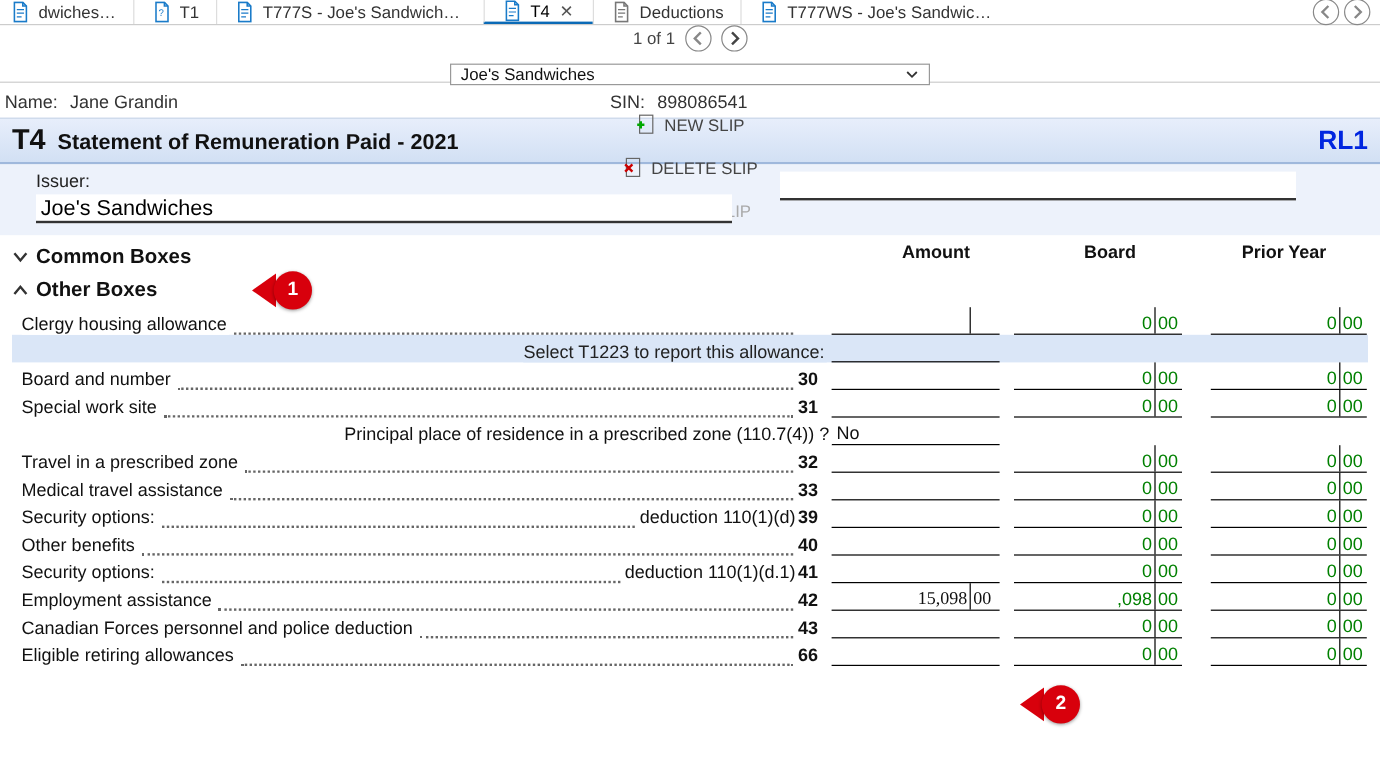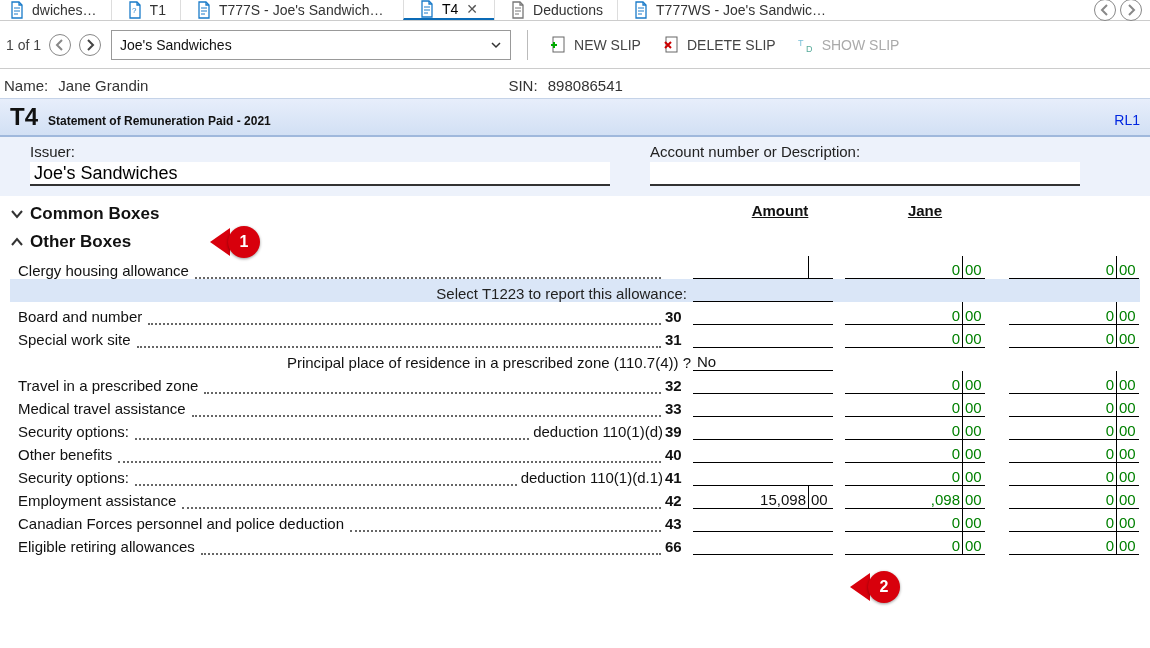--- a/index.html
+++ b/index.html
@@ -11,40 +11,40 @@
   .tab { display:flex; align-items:center; gap:6px; padding:0 14px; border-left:1px solid #ddd; color:#333; cursor:pointer; height:100%; position:relative; }
   .tab:first-child { border-left:none; padding-left:8px;}
   .tab.active { border-bottom:2px solid #0a6ab6; color:#000; font-weight:400; }
   .tab .label { white-space:nowrap; max-width:170px; overflow:hidden; text-overflow:ellipsis; }
   .close-x { font-size:14px; color:#555; padding:0 2px; }
   .nav-circles { display:flex; align-items:center; gap:4px; margin-left:auto; padding:0 8px; }
   .circ-btn { width:22px; height:22px; border:1.5px solid #888; border-radius:50%; display:flex; align-items:center; justify-content:center; background:#fff; cursor:pointer; }
   .circ-btn svg { width:12px; height:12px; }
 
   
-  .toolbar { display:flex; align-items:center; height:48px; border-bottom:1px solid #ccc; padding:0 6px; gap:10px; }
+  .toolbar { display:flex; align-items:center; height:48px; border-bottom:1px solid #ccc; padding:0 6px; gap:10px;flex-direction:column; }
   .pager { display:flex; align-items:center; gap:8px;}
   .pager-text { color:#444; }
   .dropdown { display:flex; align-items:center; justify-content:space-between; border:1px solid #999; height:30px; width:400px; padding:0 8px; cursor:pointer; background:#fff;}
   .vsep { width:1px; height:30px; background:#bbb; margin:0 6px;}
   .slip-btn { display:flex; align-items:center; gap:6px; padding:4px 6px; color:#444; cursor:pointer; }
   .slip-btn.disabled { color:#aaa; cursor:default;}
   .slip-btn .ico { width:18px; height:18px; }
 
   
   .client-hdr { display:flex; gap:60px; padding:8px 10px 4px 4px; font-size:15px; color:#333;}
   .client-hdr .lab { color:#333; }
   .client-hdr .val { margin-left:6px; }
 
   
   .title-bar { background:linear-gradient(#e7eefb,#d2e0f4); border-top:1px solid #c5d3e8; border-bottom:2px solid #9fb8dc; padding:4px 10px; display:flex; align-items:baseline; justify-content:space-between;}
   .title-bar .left { display:flex; align-items:baseline; gap:10px;}
   .t4 { font-weight:bold; font-size:24px;}
-  .subtitle { font-weight:bold; font-size:12px;}
-  .rl1 { font-weight:normal; color:#0026e0; font-size:14px;}
+  .subtitle { font-weight:bold; font-size:18px;}
+  .rl1 { font-weight:bold; color:#0026e0; font-size:22px;}
 
   
   .form-area { background:#edf2fb; padding:6px 10px 10px 10px; }
   .issuer-row { display:flex; gap:40px; }
   .field-col { display:flex; flex-direction:column; }
   .field-col.wide { width:580px;}
   .field-col.wide2 { width:430px;}
   .field-label { font-size:15px; color:#222; margin-bottom:2px;}
   .field-input { border:none; border-bottom:2px solid #333; background:#fff; height:24px; font-size:18px; padding:0 4px; width:100%; }
   .field-input.empty { background:#fff; }
@@ -61,21 +61,21 @@
   .col-headers .c-amount { width:140px; text-align:center;}
   .col-headers .c-total { width:150px; text-align:center;}
   .col-headers .c-prior { width:140px; text-align:center;}
 
   
   .rows { }
   .row { display:flex; align-items:stretch; height:23px; font-size:15px;}
   .row .desc { width:655px; display:flex; align-items:flex-end; position:relative; padding-left:8px; white-space:nowrap;}
   .row .desc .dots { flex:1; margin:0 4px; }
   .row .boxnum { width:28px; font-weight:bold; text-align:left; display:flex; align-items:flex-end;}
-  .row .amount { width:140px; border-bottom:1.5px solid #000; display:flex; align-items:flex-end; justify-content:flex-end; padding-right:2px;}
+  .row .amount { width:140px; border-bottom:1.5px solid #000; display:flex; align-items:flex-end; justify-content:flex-end; padding-right:2px;font-family:Liberation Serif, serif;}
   .row .amount .split { display:flex; width:100%; height:100%;}
   .row .amount .s1 { flex:1; text-align:right; padding-right:2px; border-right:1px solid #000; display:flex; align-items:flex-end; justify-content:flex-end;}
   .row .amount .s2 { width:22px; text-align:left; padding-left:2px; display:flex; align-items:flex-end;}
   .row .gap1 { width:12px; }
   .row .total { width:140px; border-bottom:1.5px solid #000; display:flex;}
   .row .total .t1 { flex:1; text-align:right; padding-right:2px; border-right:1px solid #000; color:#008000; display:flex; align-items:flex-end; justify-content:flex-end;}
   .row .total .t2 { width:22px; text-align:left; padding-left:2px; color:#008000; display:flex; align-items:flex-end;}
   .row .gap2 { width:24px;}
   .row .prior { width:130px; border-bottom:1.5px solid #000; display:flex;}
   .row .prior .p1 { flex:1; text-align:right; padding-right:2px; border-right:1px solid #000; color:#008000; display:flex; align-items:flex-end; justify-content:flex-end;}
@@ -223,37 +223,37 @@
   <span class="rl1">RL1</span>
 </div>
 
 <div class="form-area">
   <div class="issuer-row">
     <div class="field-col wide" style="position:relative;margin-left:20px;">
       <span class="field-label">Issuer:</span>
       <input class="field-input" value="Joe's Sandwiches" style="">
     </div>
     <div class="field-col wide2">
-      <span class="field-label">Account number or Description:</span>
       <input class="field-input empty" value="" style="">
     </div>
   </div>
 </div>
 
 <div class="section-area">
   <div style="display:flex;">
     <div class="section" style="flex:0 0 700px;">
       <svg class="chev" viewBox="0 0 14 14">
           <path d="M2 4 L7 10 L12 4" fill="none" stroke="#333" stroke-width="2"></path>
         </svg>
       <span>Common Boxes</span>
     </div>
-    <div class="col-headers" style="flex:1;text-decoration:underline;">
+    <div class="col-headers" style="flex:1;">
       <div class="c-amount">Amount</div>
-      <div class="c-total">Jane</div>
+      <div class="c-total">Board</div>
+      <div class="c-prior">Prior Year</div>
     </div>
   </div>
   <div class="section">
     <svg class="chev" viewBox="0 0 14 14">
         <path d="M2 10 L7 4 L12 10" fill="none" stroke="#333" stroke-width="2"></path>
       </svg>
     <span>Other Boxes</span>
   </div>
 
   <div class="rows" id="rows">

